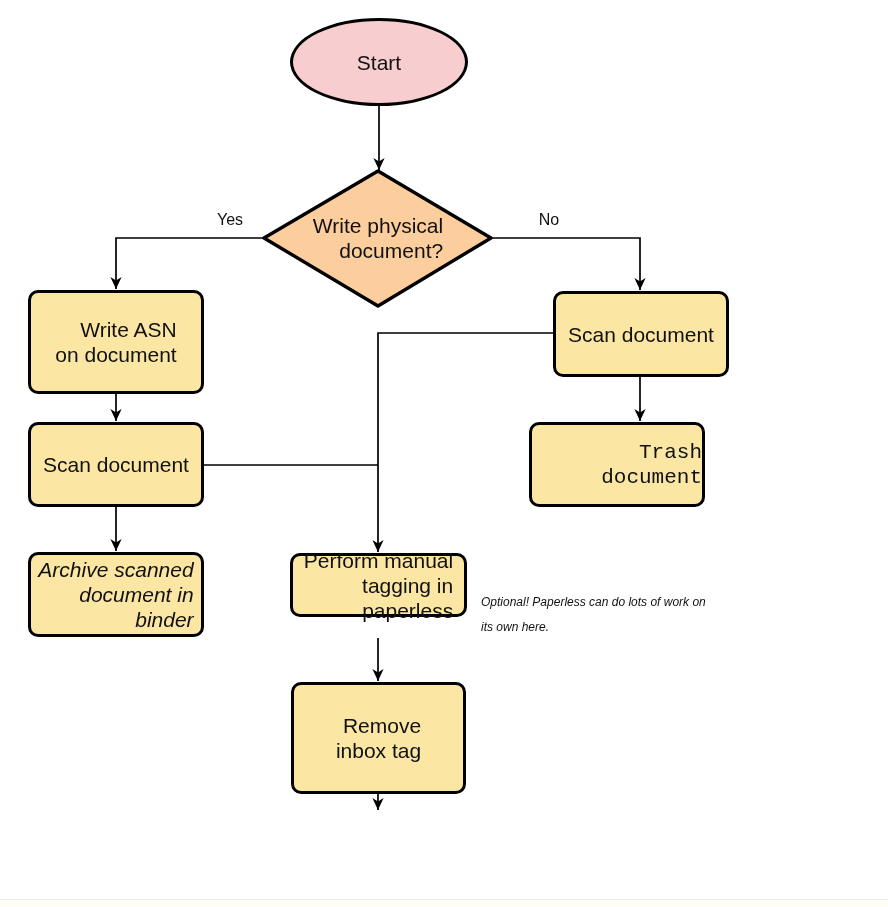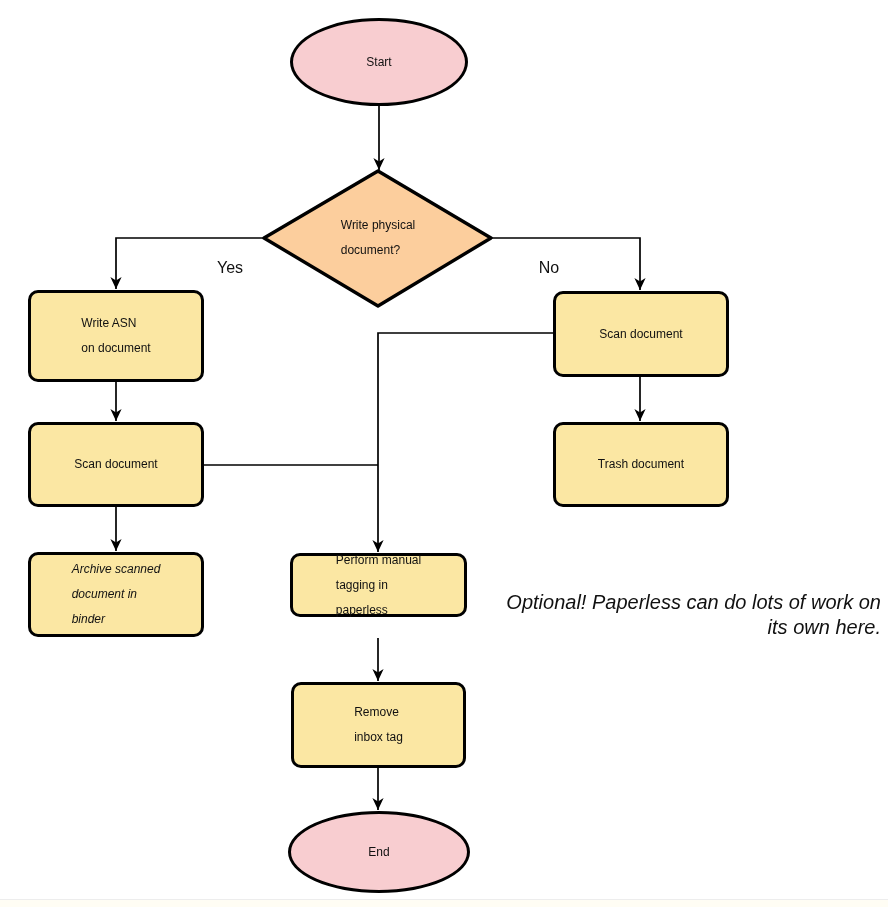--- a/index.html
+++ b/index.html
@@ -38,22 +38,22 @@
     fill:var(--decision-fill);
     stroke:var(--shape-stroke);
     stroke-width:3.4;
     stroke-linejoin:round;
   }
   .node{
     position:absolute;
     display:flex;
     align-items:center;
     justify-content:center;
-    text-align:left;
-    font-size:12px;
+    text-align:right;
+    font-size:21px;
     line-height:25px;
     white-space:pre-line;
     color:var(--text);
   }
   .proc{
     background:var(--process-fill);
     border:3px solid var(--shape-stroke);
     border-radius:10px;
   }
   .term{
@@ -62,49 +62,47 @@
     border-radius:50%;
   }
   .diamond-label{
     position:absolute;
     background:transparent;
     border:none;
   }
   
   .n-start   {left:290px; top:18px;  width:178px; height:88px;}
   .n-decision{left:288px; top:205px; width:180px; height:66px;}
-  .n-writeasn{left:28px;  top:290px; width:176px; height:92px;}
+  .n-writeasn{left:28px;  top:290px; width:176px; height:104px;}
   .n-scanl   {left:28px;  top:422px; width:176px; height:85px;}
   .n-archive {left:28px;  top:552px; width:176px; height:85px;font-style:italic;}
   .n-scanr   {left:553px; top:291px; width:176px; height:86px;}
-  .n-trash   {left:553px; top:422px; width:176px; height:85px;}
+  .n-trash   {left:529px; top:422px; width:176px; height:85px;font-family:Liberation Mono, monospace;}
   .n-tagging {left:290px; top:553px; width:177px; height:64px;}
-  .n-remove  {left:291px; top:682px; width:175px; height:86px;}
+  .n-remove  {left:291px; top:682px; width:175px; height:112px;}
   .n-end     {left:288px; top:811px; width:182px; height:82px;}
   .edge-label{
     position:absolute;
     font-size:16px;
     line-height:20px;
     text-align:center;
     color:var(--text);
-    margin-top:48px;
   }
   .lbl-yes{left:205px; top:210px; width:50px;}
   .lbl-no {left:524px; top:210px; width:50px;}
   .annotation{
     position:absolute;
     left:481px;
     top:590px;
     width:400px;
-    font-size:20px;
+    font-size:12px;
     font-style:italic;
     line-height:25px;
     white-space:pre-line;
     color:var(--text);
-    text-align:right;
   }
   .footer-strip{
     position:absolute;
     left:0;
     top:899px;
     width:888px;
     height:8px;
     background:#fffdf4;
     border-top:1px solid #ededed;
   }
@@ -174,22 +172,19 @@
     <span>Perform manual
 tagging in
 paperless</span>
   </div>
 
   <div class="node proc n-remove">
     <span>Remove
 inbox tag</span>
   </div>
 
-  <div class="node term n-end">
-    <span>End</span>
-  </div>
 
   <div class="annotation">Optional! Paperless can do lots of work on
 its own here.</div>
 
   <div class="footer-strip"></div>
 
 </div>
 
 </body></html>

